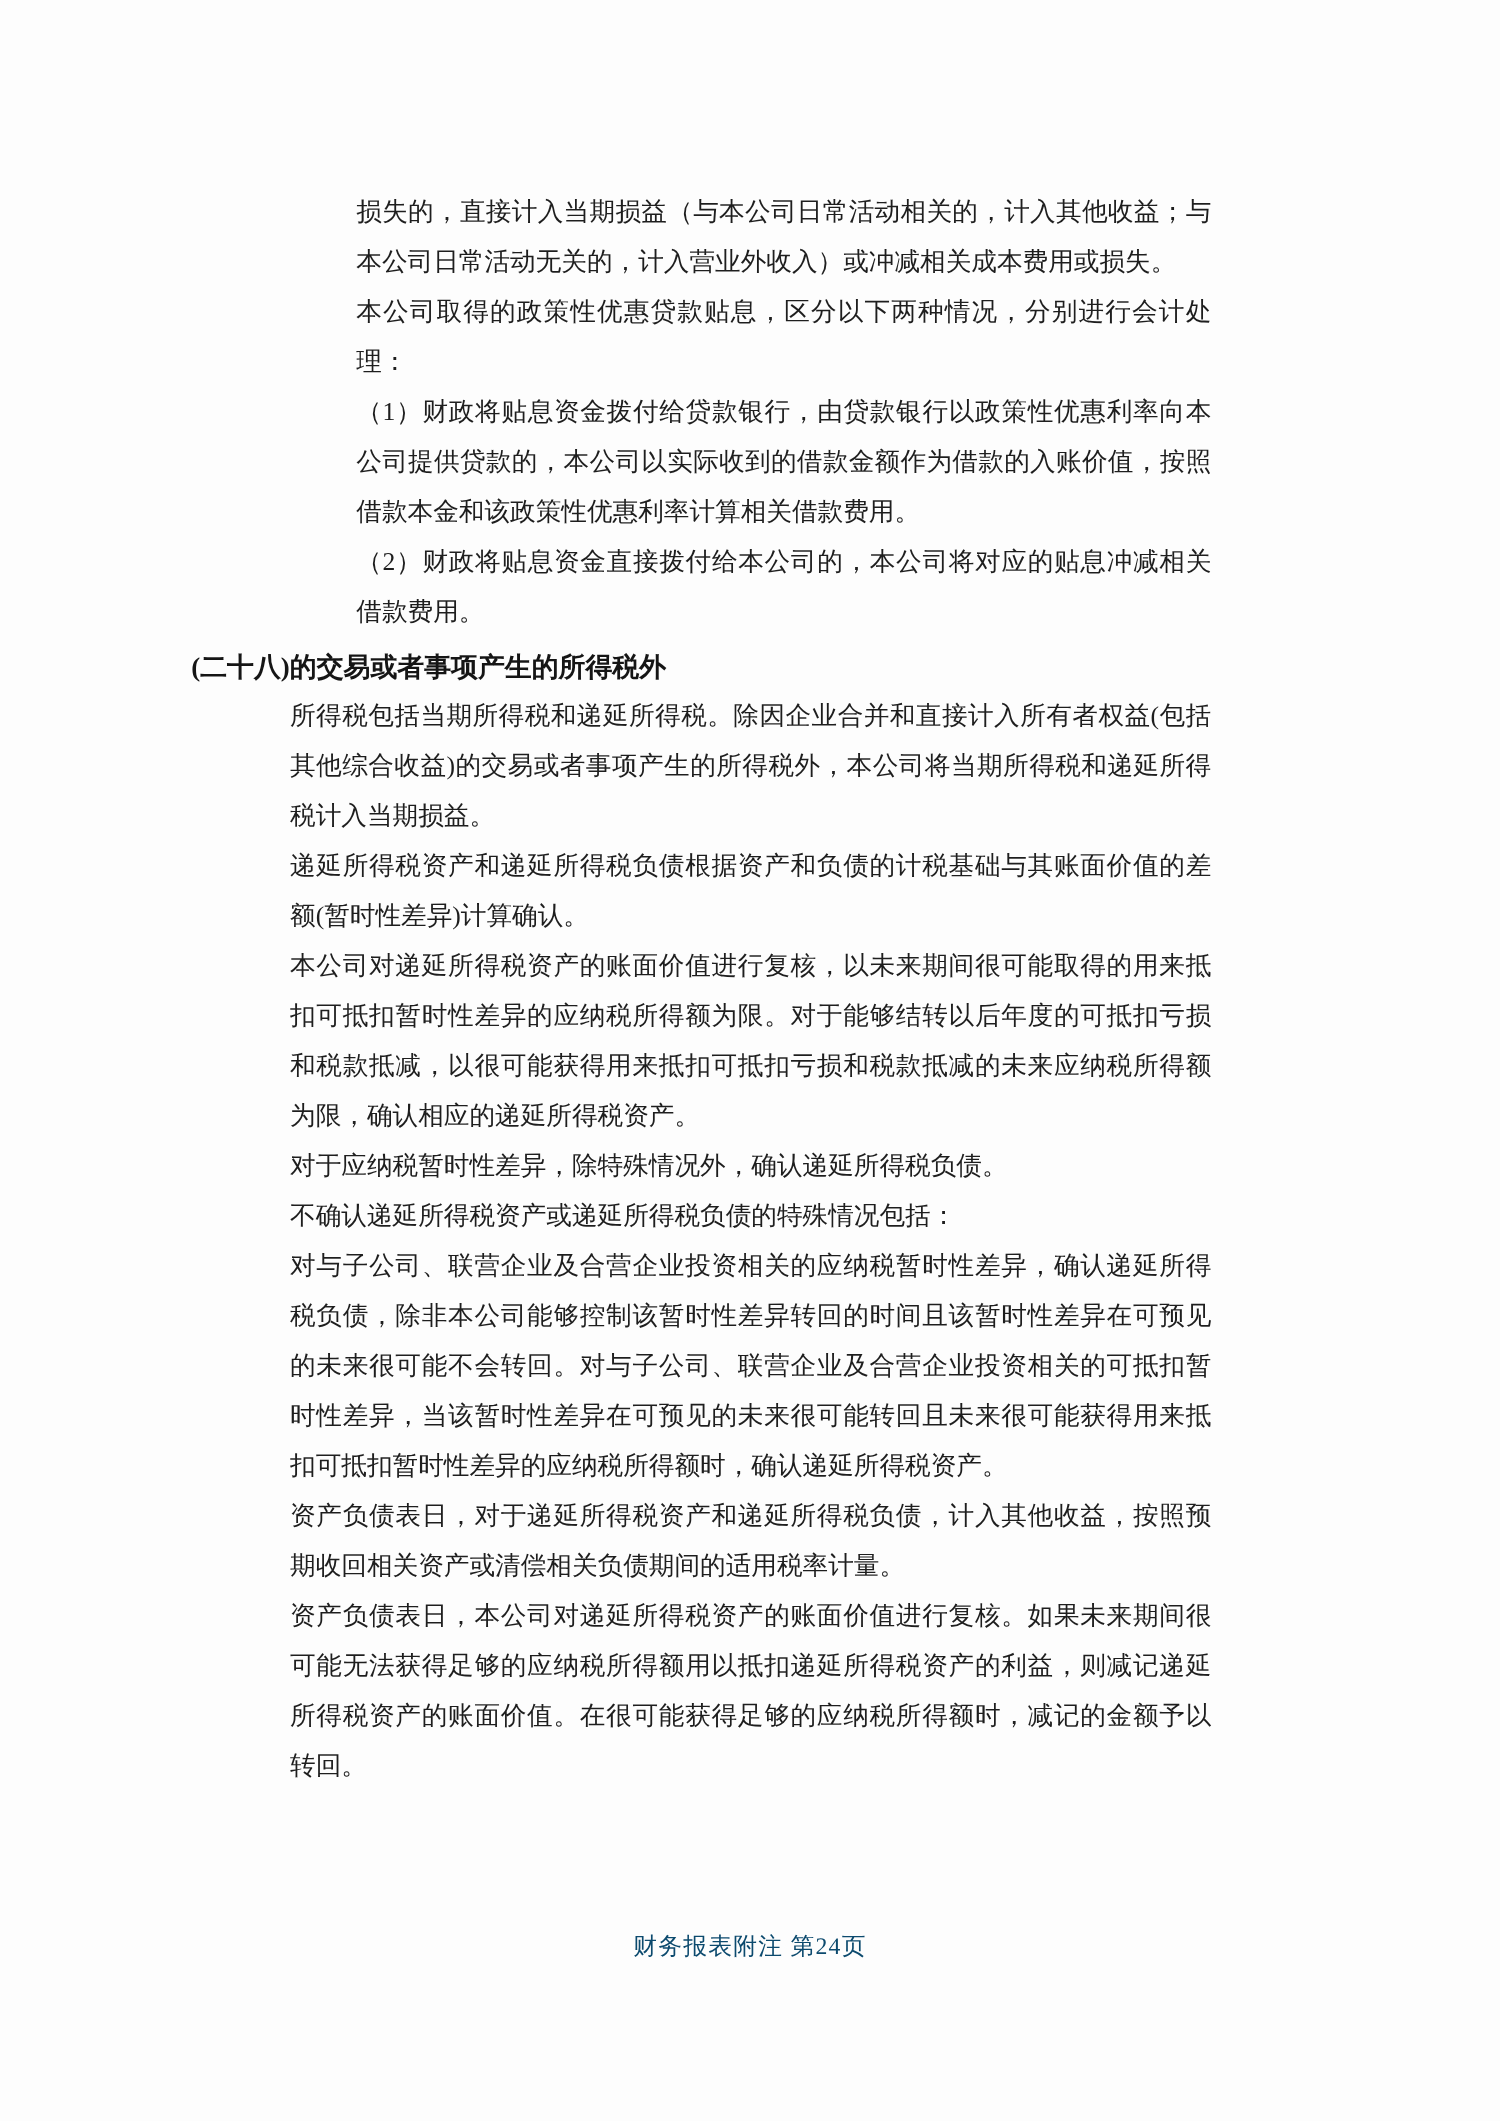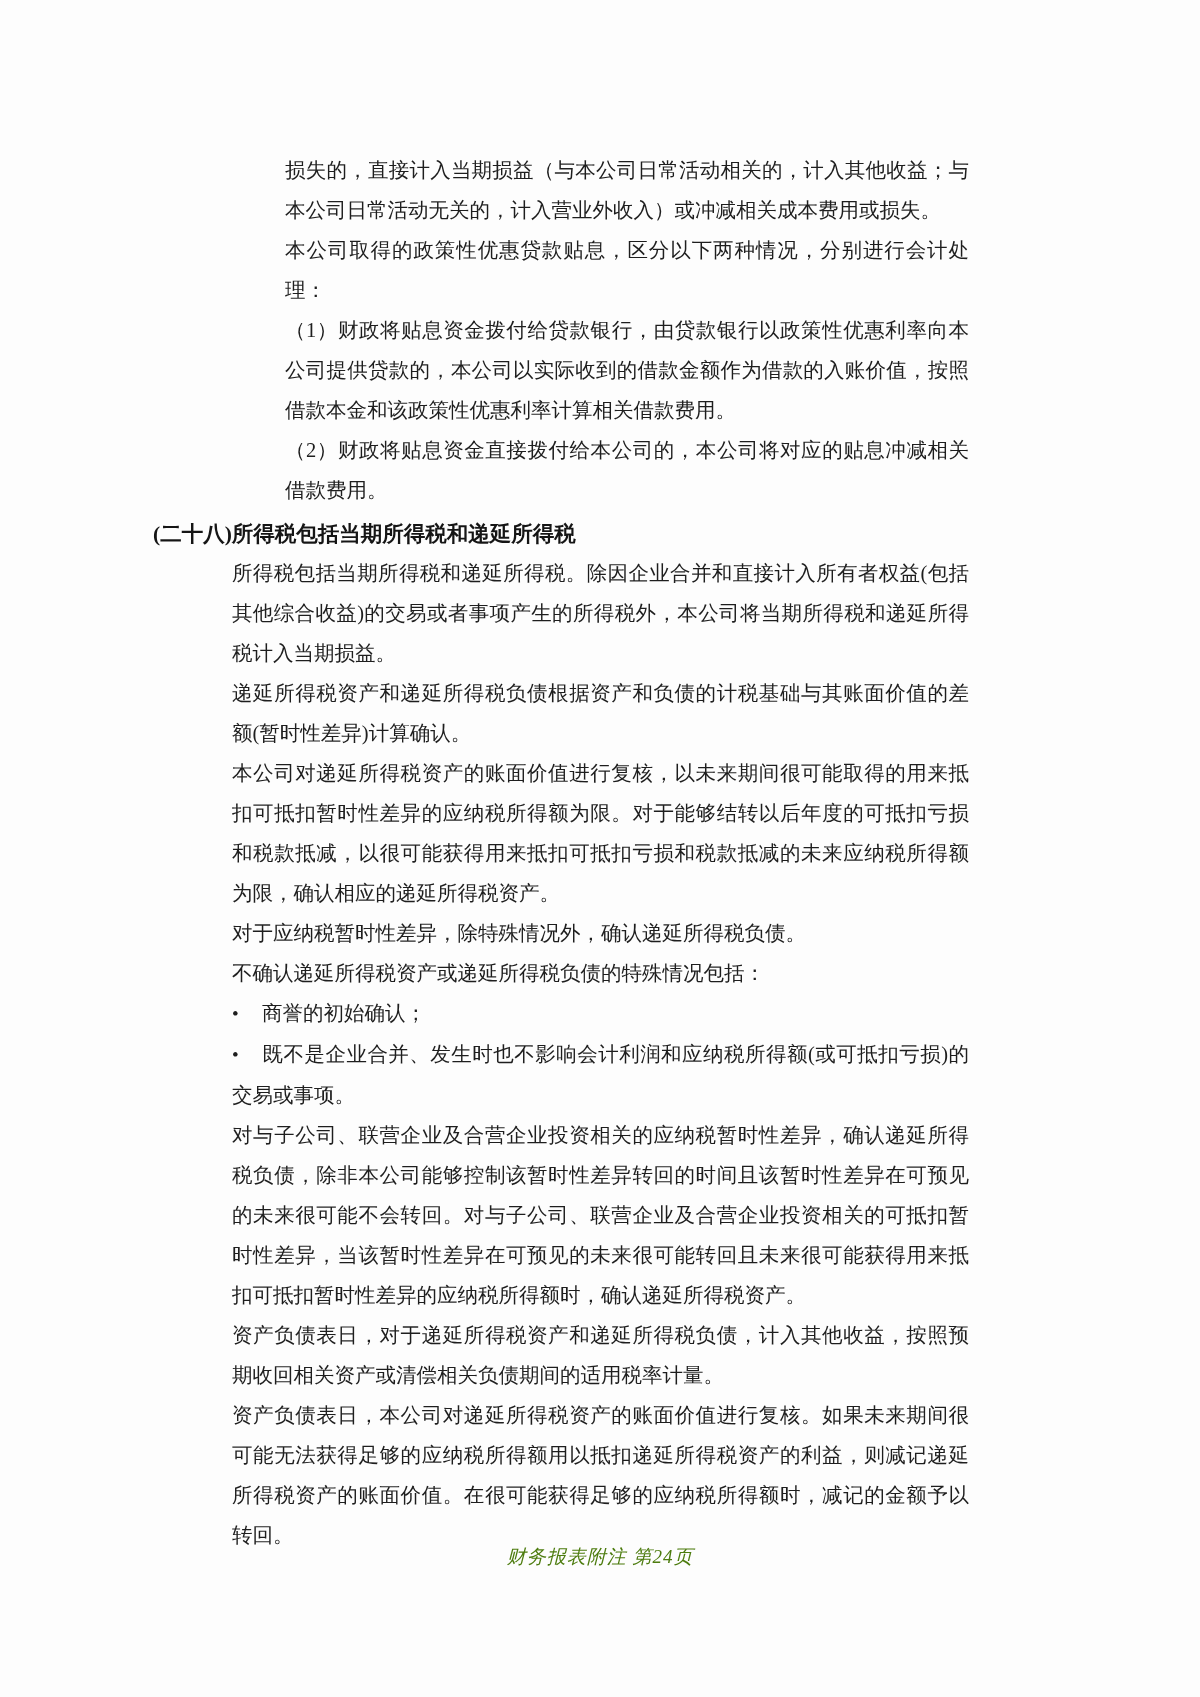--- a/index.html
+++ b/index.html
@@ -59,51 +59,46 @@
     font-size: 19px;
   }
   .page-footer {
     position: absolute;
     left: 0;
     top: 1544px;
     width: 100%;
     text-align: center;
     font-size: 19px;
     letter-spacing: 1px;
-    color: #4d7c0f;
-    font-style: italic;
+    color: #0c4a6e;
   }
 </style>
 </head>
 <body>
 
 <div class="page">
 
   <div class="continuation">
     <p>损失的，直接计入当期损益（与本公司日常活动相关的，计入其他收益；与本公司日常活动无关的，计入营业外收入）或冲减相关成本费用或损失。</p>
     <p>本公司取得的政策性优惠贷款贴息，区分以下两种情况，分别进行会计处理：</p>
     <p>（1）财政将贴息资金拨付给贷款银行，由贷款银行以政策性优惠利率向本公司提供贷款的，本公司以实际收到的借款金额作为借款的入账价值，按照借款本金和该政策性优惠利率计算相关借款费用。</p>
     <p>（2）财政将贴息资金直接拨付给本公司的，本公司将对应的贴息冲减相关借款费用。</p>
   </div>
 
   <div class="section-heading">
-    <span class="section-number">(二十八)</span><span>所得税包括当期所得税和递延所得税</span>
+    <span class="section-number">(二十八)</span><span>的交易或者事项产生的所得税外</span>
   </div>
 
   <div class="section-body">
     <p>所得税包括当期所得税和递延所得税。除因企业合并和直接计入所有者权益(包括其他综合收益)的交易或者事项产生的所得税外，本公司将当期所得税和递延所得税计入当期损益。</p>
     <p>递延所得税资产和递延所得税负债根据资产和负债的计税基础与其账面价值的差额(暂时性差异)计算确认。</p>
     <p>本公司对递延所得税资产的账面价值进行复核，以未来期间很可能取得的用来抵扣可抵扣暂时性差异的应纳税所得额为限。对于能够结转以后年度的可抵扣亏损和税款抵减，以很可能获得用来抵扣可抵扣亏损和税款抵减的未来应纳税所得额为限，确认相应的递延所得税资产。</p>
     <p>对于应纳税暂时性差异，除特殊情况外，确认递延所得税负债。</p>
     <p>不确认递延所得税资产或递延所得税负债的特殊情况包括：</p>
 
-    <ul class="bullet-list">
-      <li><span class="bullet-marker">•</span><span>商誉的初始确认；</span></li>
-      <li><span class="bullet-marker">•</span><span>既不是企业合并、发生时也不影响会计利润和应纳税所得额(或可抵扣亏损)的交易或事项。</span></li>
-    </ul>
 
     <p>对与子公司、联营企业及合营企业投资相关的应纳税暂时性差异，确认递延所得税负债，除非本公司能够控制该暂时性差异转回的时间且该暂时性差异在可预见的未来很可能不会转回。对与子公司、联营企业及合营企业投资相关的可抵扣暂时性差异，当该暂时性差异在可预见的未来很可能转回且未来很可能获得用来抵扣可抵扣暂时性差异的应纳税所得额时，确认递延所得税资产。</p>
     <p>资产负债表日，对于递延所得税资产和递延所得税负债，计入其他收益，按照预期收回相关资产或清偿相关负债期间的适用税率计量。</p>
     <p>资产负债表日，本公司对递延所得税资产的账面价值进行复核。如果未来期间很可能无法获得足够的应纳税所得额用以抵扣递延所得税资产的利益，则减记递延所得税资产的账面价值。在很可能获得足够的应纳税所得额时，减记的金额予以转回。</p>
   </div>
 
   <div class="page-footer">财务报表附注 第24页</div>
 
 </div>
 

